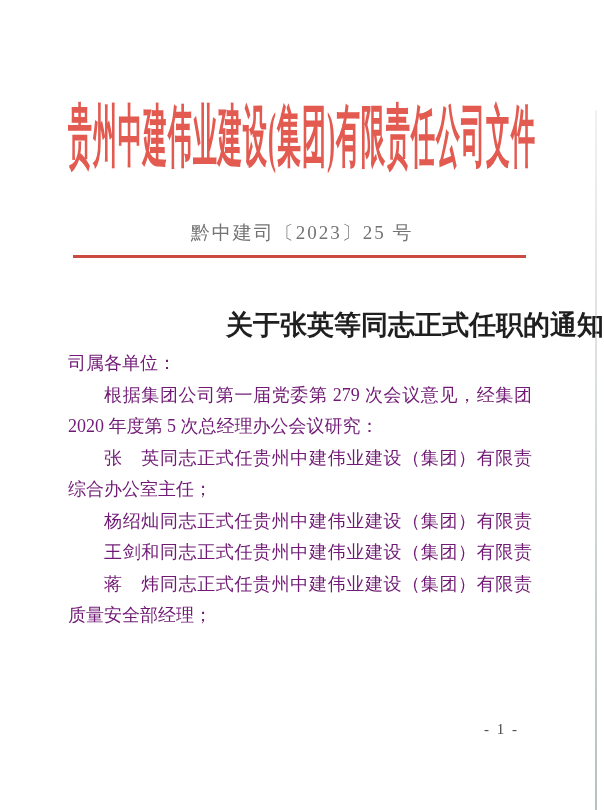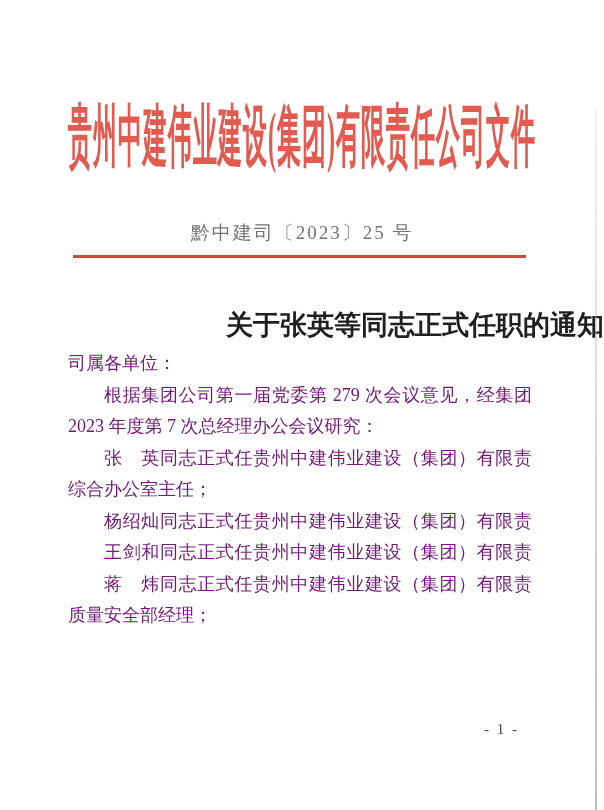--- a/index.html
+++ b/index.html
@@ -114,21 +114,21 @@
 
   <div class="docnum">黔中建司〔2023〕25 号</div>
 
   <div class="rule" style="background: rgb(204, 75, 64);"></div>
 
   <div class="title">关于张英等同志正式任职的通知</div>
 
   <div class="body">
       <div class="line">司属各单位：</div>
       <div class="line indent justify">根据集团公司第一届党委第 279 次会议意见，经集团公司</div>
-      <div class="line">2023 年度第 7 次总经理办公会议研究：</div>
+      <div class="line">2020 年度第 5 次总经理办公会议研究：</div>
       <div class="line indent justify">张　英同志正式任贵州中建伟业建设（集团）有限责任公司</div>
       <div class="line">综合办公室主任；</div>
       <div class="line indent justify">杨绍灿同志正式任贵州中建伟业建设（集团）有限责任公司</div>
       <div class="line indent justify">王剑和同志正式任贵州中建伟业建设（集团）有限责任公司</div>
       <div class="line indent justify">蒋　炜同志正式任贵州中建伟业建设（集团）有限责任公司</div>
       <div class="line">质量安全部经理；</div>
     </div>
 
   <div class="pagenum">- 1 -</div>
 

